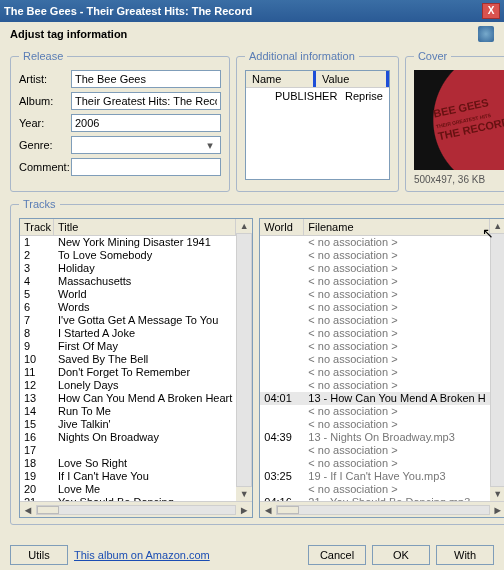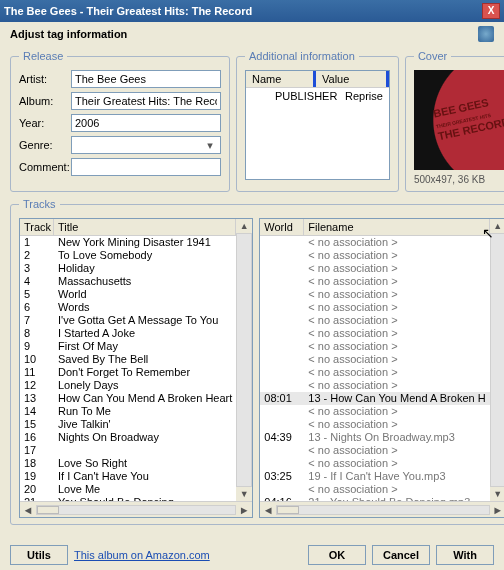--- a/index.html
+++ b/index.html
@@ -53,21 +53,21 @@
 .gsb .track { flex: 1; background: #e4e4e4; height: 10px; border: 1px solid #cfcfcf; position: relative; }
 .gsb .thumb { position: absolute; left: 0; top: 0; width: 22px; height: 8px; background: #ece9d8; border: 1px solid #bbb; }
 .vsb { width: 16px; background: #ece9d8; display: flex; flex-direction: column; }
 .vsb .ar { height: 14px; text-align: center; color: #555; cursor: pointer; font-size: 9px; line-height: 14px; }
 .vsb .vtrack { flex: 1; background: #e4e4e4; border: 1px solid #cfcfcf; }
 .gridrow { display: flex; flex: 1; overflow: hidden; }
 .btn { background: #ece9d8; border: 1px solid #7f9db9; height: 20px; display: flex; align-items: center; justify-content: center; cursor: pointer; }
 .footer { display: flex; gap: 6px; padding: 6px 10px; align-items: center; }
 .footer .link { color: #1a4db3; text-decoration: underline; cursor: pointer; }
 .footer .spacer { flex: 1; }
-.fbtn { width: 58px; font-weight: bold; }
+.fbtn { width: 58px; }
 .cursor { position: absolute; pointer-events: none; font-size: 14px; color: #000; }
 </style>
 </head>
 <body>
 
 <div class="titlebar">
   <span class="title">The Bee Gees - Their Greatest Hits: The Record</span>
   <div class="closebtn">X</div>
 </div>
 
@@ -293,21 +293,21 @@
                 </div>
                 <div class="grow">
                   <div class="tlen"></div>
                   <div class="tfn">&lt; no association &gt;</div>
                 </div>
                 <div class="grow">
                   <div class="tlen"></div>
                   <div class="tfn">&lt; no association &gt;</div>
                 </div>
                 <div class="grow sel">
-                  <div class="tlen">08:01</div>
+                  <div class="tlen">04:01</div>
                   <div class="tfn">13 - How Can You Mend A Broken H</div>
                 </div>
                 <div class="grow">
                   <div class="tlen"></div>
                   <div class="tfn">&lt; no association &gt;</div>
                 </div>
                 <div class="grow">
                   <div class="tlen"></div>
                   <div class="tfn">&lt; no association &gt;</div>
                 </div>
@@ -355,16 +355,16 @@
 
   </div>
 </fieldset>
 
 </div>
 
 <div class="footer">
   <div class="btn fbtn">Utils</div>
   <span class="link">This album on Amazon.com</span>
   <span class="spacer"></span>
+  <div class="btn fbtn">Cancel</div>
   <div class="btn fbtn">OK</div>
-  <div class="btn fbtn">Cancel</div>
   <div class="btn fbtn">With</div>
 </div>
 
 </body></html>

